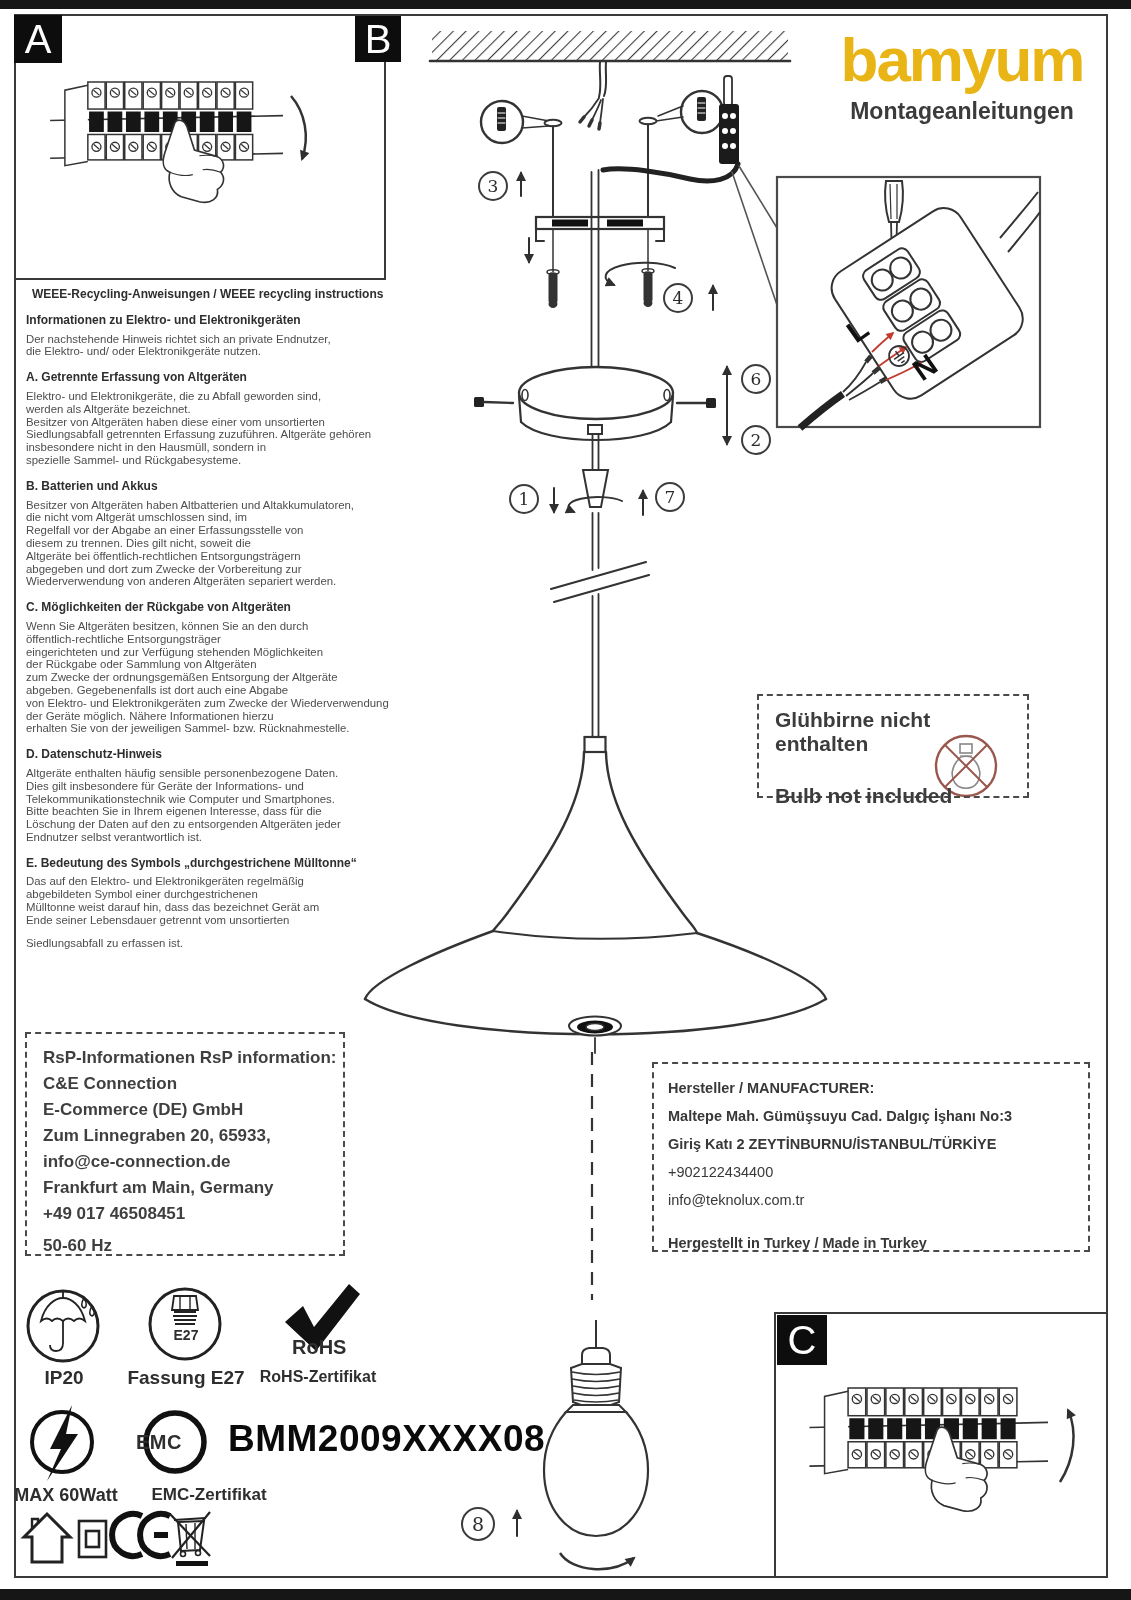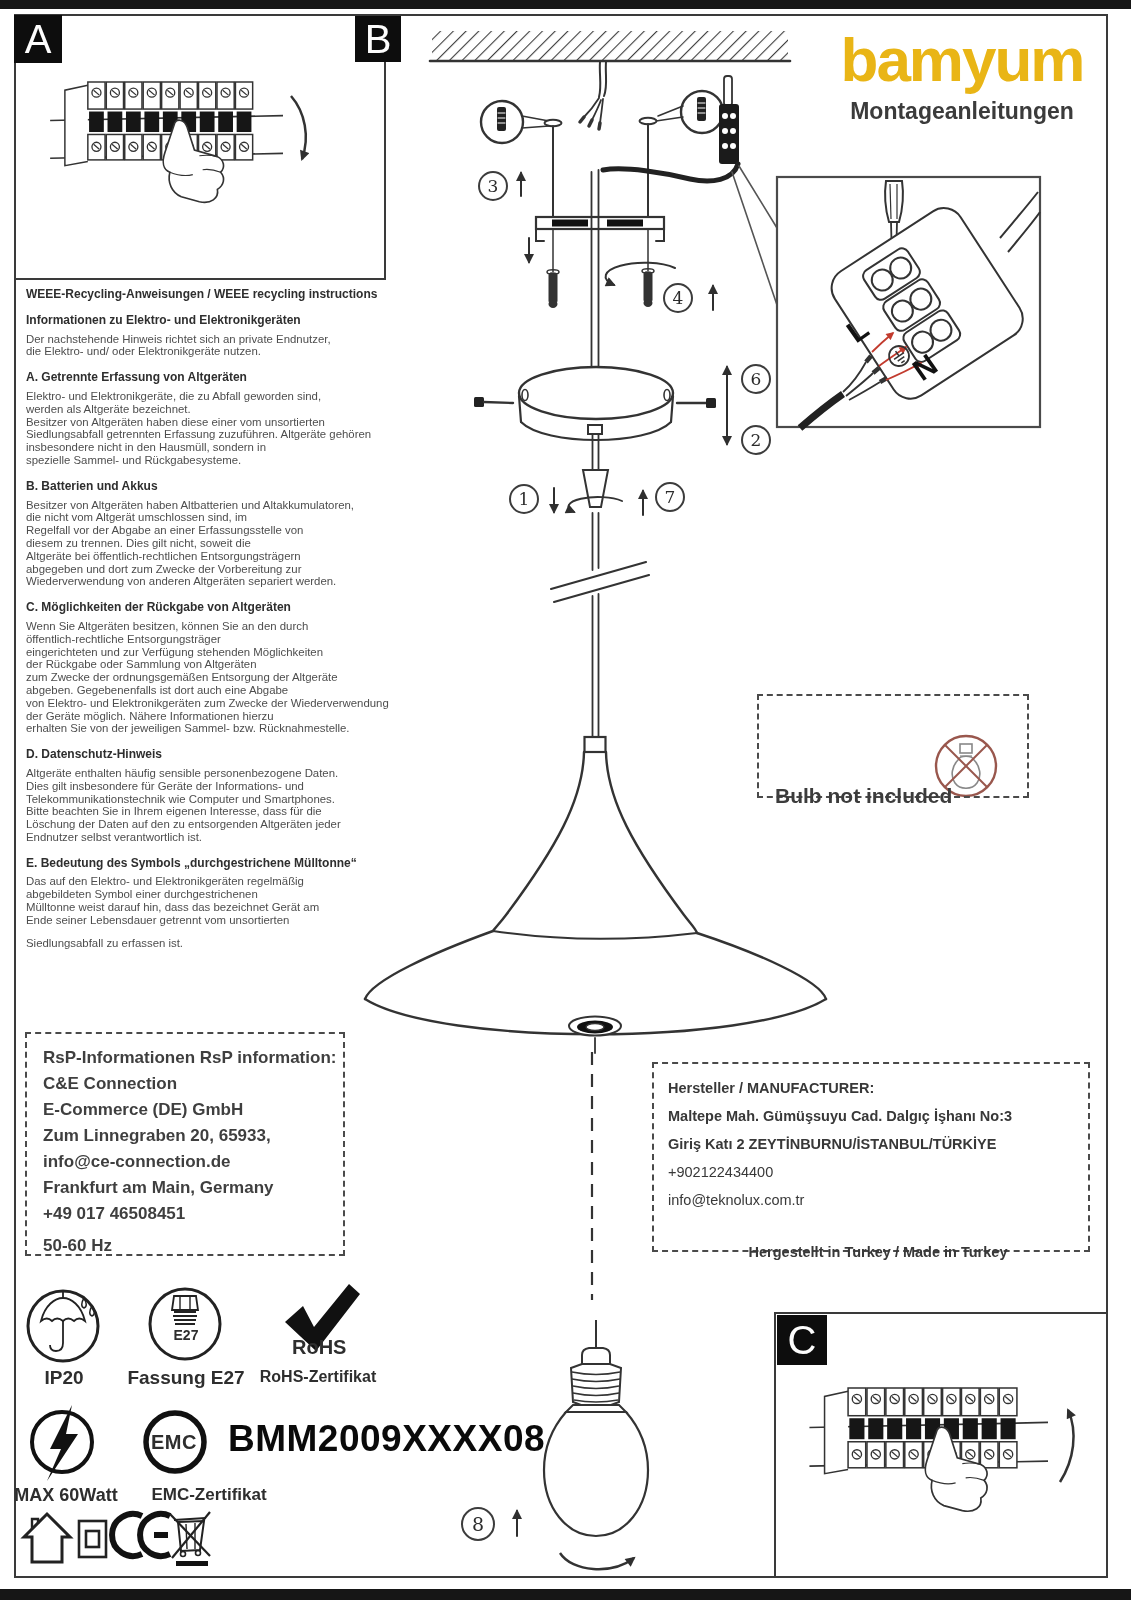--- a/index.html
+++ b/index.html
@@ -6,21 +6,21 @@
   .page{position:relative;width:1131px;height:1600px;background:#fff;overflow:hidden;
         font-family:"Liberation Sans",sans-serif;color:#3a3a3a;}
   .abs{position:absolute;}
   .bar{background:#161616;}
   .frame{border:2.5px solid #3a3a3a;box-sizing:border-box;background:transparent;}
   .dashbox{border:2.5px dashed #4a4a4a;box-sizing:border-box;}
   .seclabel{background:#0d0d0d;color:#fdfdfd;display:flex;align-items:center;justify-content:center;
             font-size:40px;font-weight:400;}
   .weee{font-size:11.4px;line-height:12.8px;color:#4d4d4d;}
   .weee .h{font-weight:bold;color:#2e2e2e;font-size:12px;margin:13px 0 6px 0;}
-  .weee .h:first-child{margin-top:0;}
+  .weee .h:first-child{margin-top:0;margin-left:6px;}
   .weee .p{white-space:pre-line;margin:0 0 4px 0;}
   .co{position:absolute;width:26px;height:26px;border:2px solid #3c3c3c;border-radius:50%;background:#fff;
       display:flex;align-items:center;justify-content:center;font-family:"DejaVu Serif",serif;
       font-size:17px;color:#2b2b2b;z-index:5;}
   .bignote{font-size:21px;font-weight:600;color:#3c3c3c;}
   .rsp{font-size:17px;font-weight:600;line-height:26px;color:#3f3f3f;}
   .mfr{font-size:14.5px;line-height:28px;color:#383838;}
   .mfr .b{font-weight:bold;}
   .mfr .n{font-weight:normal;}
   .certlbl{font-weight:bold;color:#2e2e2e;text-align:center;}
@@ -384,46 +384,47 @@
 
   <div class="co" style="left:478px;top:171px;">3</div>
   <div class="co" style="left:663px;top:283px;">4</div>
   <div class="co" style="left:741px;top:364px;">6</div>
   <div class="co" style="left:741px;top:425px;">2</div>
   <div class="co" style="left:509px;top:484px;">1</div>
   <div class="co" style="left:655px;top:482px;">7</div>
   <div class="co" style="left:461px;top:1507px;width:30px;height:30px;font-size:19px;">8</div>
 
   <div class="abs dashbox txt" style="left:757px;top:694px;width:272px;height:104px;">
+    <div class="bignote" style="position:absolute;left:16px;top:12px;">Glühbirne nicht enthalten</div>
     <div class="bignote" style="position:absolute;left:16px;top:52px;margin-top:36px;">Bulb not included</div>
   </div>
 
   <div class="abs dashbox txt rsp" style="left:25px;top:1032px;width:320px;height:224px;padding:11px 0 0 16px;">
     <div>RsP-Informationen RsP information:</div>
     <div>C&amp;E Connection</div>
     <div>E-Commerce (DE) GmbH</div>
     <div>Zum Linnegraben 20, 65933,</div>
     <div>info@ce-connection.de</div>
     <div>Frankfurt am Main, Germany</div>
     <div>+49 017 46508451</div>
     <div style="margin-top:6px;">50-60 Hz</div>
   </div>
 
   <div class="abs dashbox txt mfr" style="left:652px;top:1062px;width:438px;height:190px;padding:10px 0 0 14px;">
     <div class="b">Hersteller / MANUFACTURER:</div>
     <div class="b">Maltepe Mah. Gümüşsuyu Cad. Dalgıç İşhanı No:3</div>
     <div class="b">Giriş Katı 2 ZEYTİNBURNU/İSTANBUL/TÜRKİYE</div>
     <div class="n">+902122434400</div>
     <div class="n">info@teknolux.com.tr</div>
-    <div class="b" style="margin-top:24px;text-align:center;">Hergestellt in Turkey / Made in Turkey</div>
+    <div class="b" style="margin-top:15px;">Hergestellt in Turkey / Made in Turkey</div>
   </div>
 
   <div class="abs certlbl txt" style="left:30px;top:1367px;width:68px;font-size:19px;">IP20</div>
   <div class="abs certlbl txt" style="left:167px;top:1327px;width:38px;font-size:14px;">E27</div>
   <div class="abs certlbl txt" style="left:120px;top:1367px;width:132px;font-size:19px;">Fassung E27</div>
   <div class="abs certlbl txt" style="left:292px;top:1336px;width:80px;font-size:20px;text-align:left;">RoHS</div>
   <div class="abs certlbl txt" style="left:256px;top:1368px;width:124px;font-size:16px;">RoHS-Zertifikat</div>
   <div class="abs certlbl txt" style="left:12px;top:1485px;width:108px;font-size:18px;">MAX 60Watt</div>
-  <div class="abs certlbl txt" style="left:146px;top:1431px;width:56px;font-size:20px;letter-spacing:0.5px;">EMC</div>
+  <div class="abs certlbl txt" style="left:131px;top:1431px;width:56px;font-size:20px;letter-spacing:0.5px;">EMC</div>
   <div class="abs certlbl txt" style="left:117px;top:1485px;width:120px;font-size:17px;padding-left:32px;">EMC-Zertifikat</div>
   <div class="abs txt" style="left:228px;top:1418px;font-size:37px;font-weight:800;color:#0a0a0a;letter-spacing:0.5px;">BMM2009XXXX08</div>
 
 </div>
 
 </body></html>

